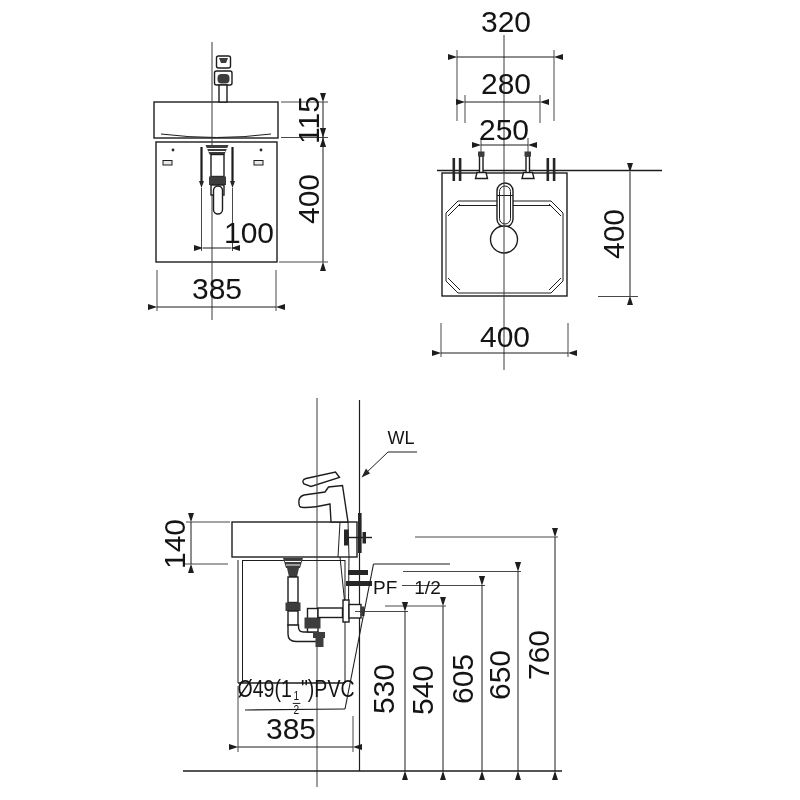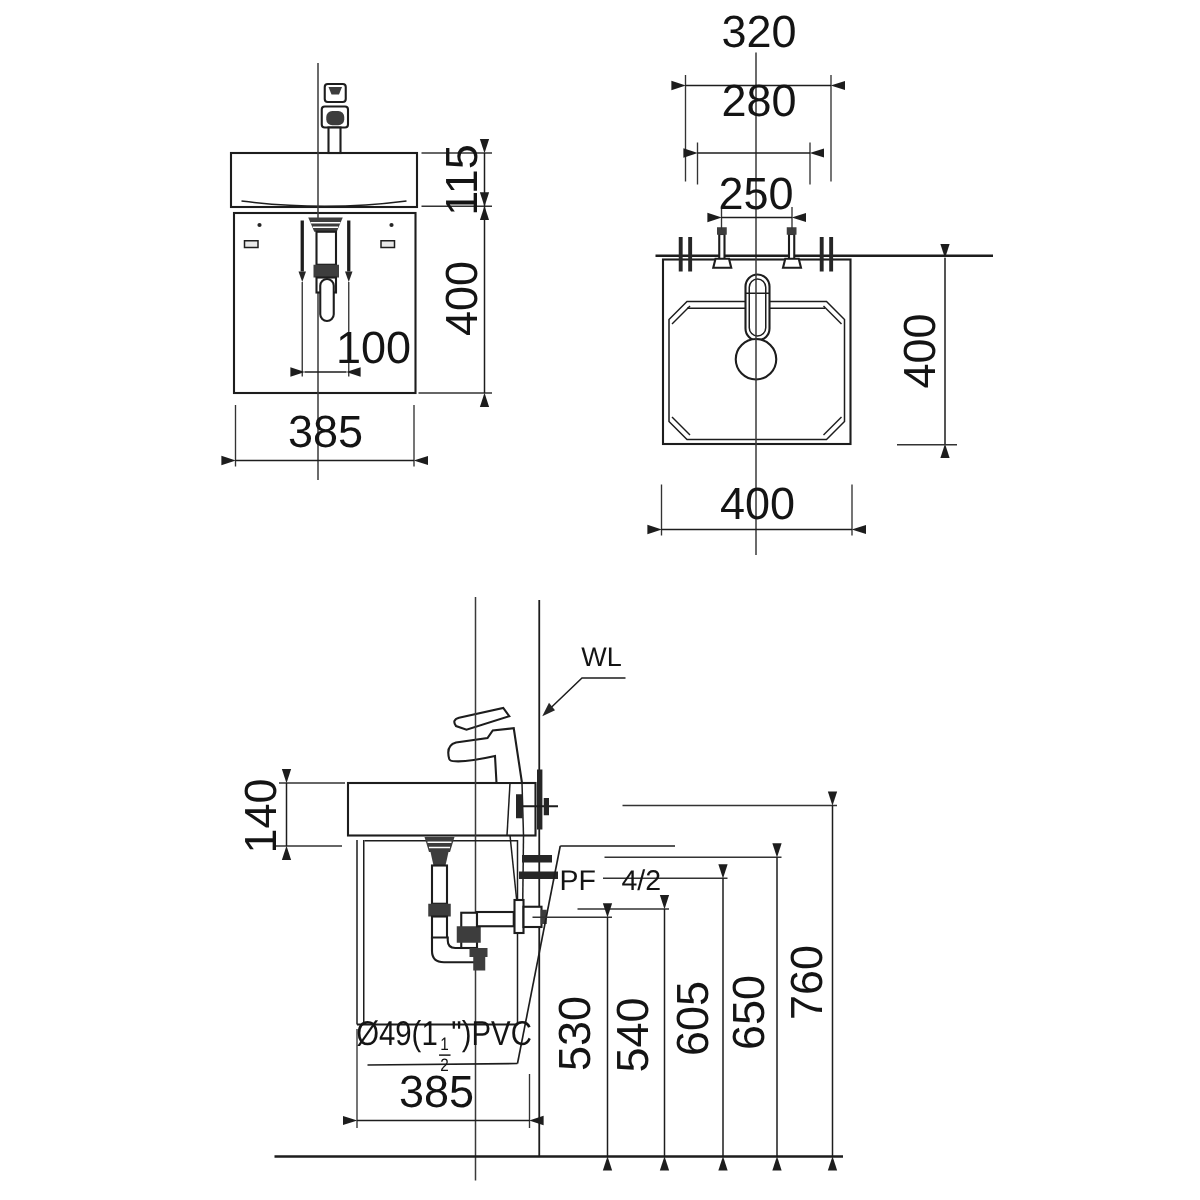--- a/index.html
+++ b/index.html
@@ -211,29 +211,29 @@
     <line class="dim" x1="555" y1="537" x2="555" y2="771"></line>
   </g>
 </svg>
 
 <div class="lbl rot" style="left:309px;top:120px;">115</div>
 <div class="lbl rot" style="left:309px;top:199px;">400</div>
 <div class="lbl" style="left:217px;top:233px;margin-left:32px;">100</div>
 <div class="lbl" style="left:217px;top:289px;">385</div>
 
 <div class="lbl" style="left:506px;top:22px;">320</div>
-<div class="lbl" style="left:506px;top:68px;">280</div>
+<div class="lbl" style="left:506px;top:84px;">280</div>
 <div class="lbl" style="left:504px;top:130px;">250</div>
 <div class="lbl rot" style="left:614px;top:234px;">400</div>
 <div class="lbl" style="left:505px;top:337px;">400</div>
 
 <div class="lbl wl" style="left:401px;top:438px;">WL</div>
 <div class="lbl small" style="left:373px;top:565px;margin-top:13px;">
   <span>PF</span>
-  <span>4/2</span>
+  <span>1/2</span>
 </div>
 <div class="lbl pvc" style="left:296px;top:697px;">
   <span>Ø49(1</span><span class="frac">
         <span class="num">1</span>
         <span>2</span>
       </span><span>")PVC</span>
 </div>
 <div class="lbl rot" style="left:175px;top:544px;">140</div>
 <div class="lbl" style="left:291px;top:729px;">385</div>
 <div class="lbl rot" style="left:384px;top:689px;">530</div>

